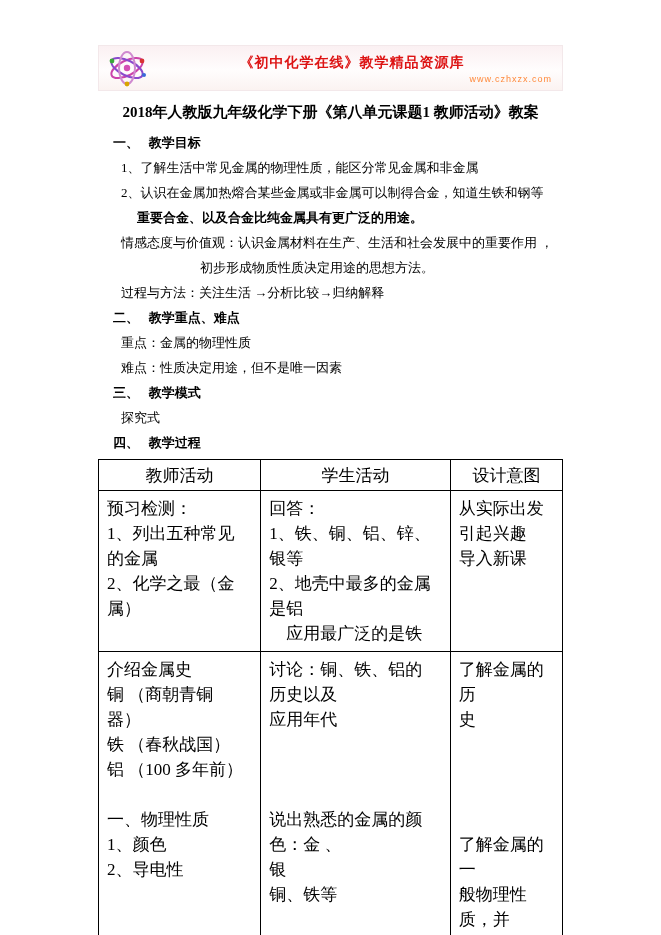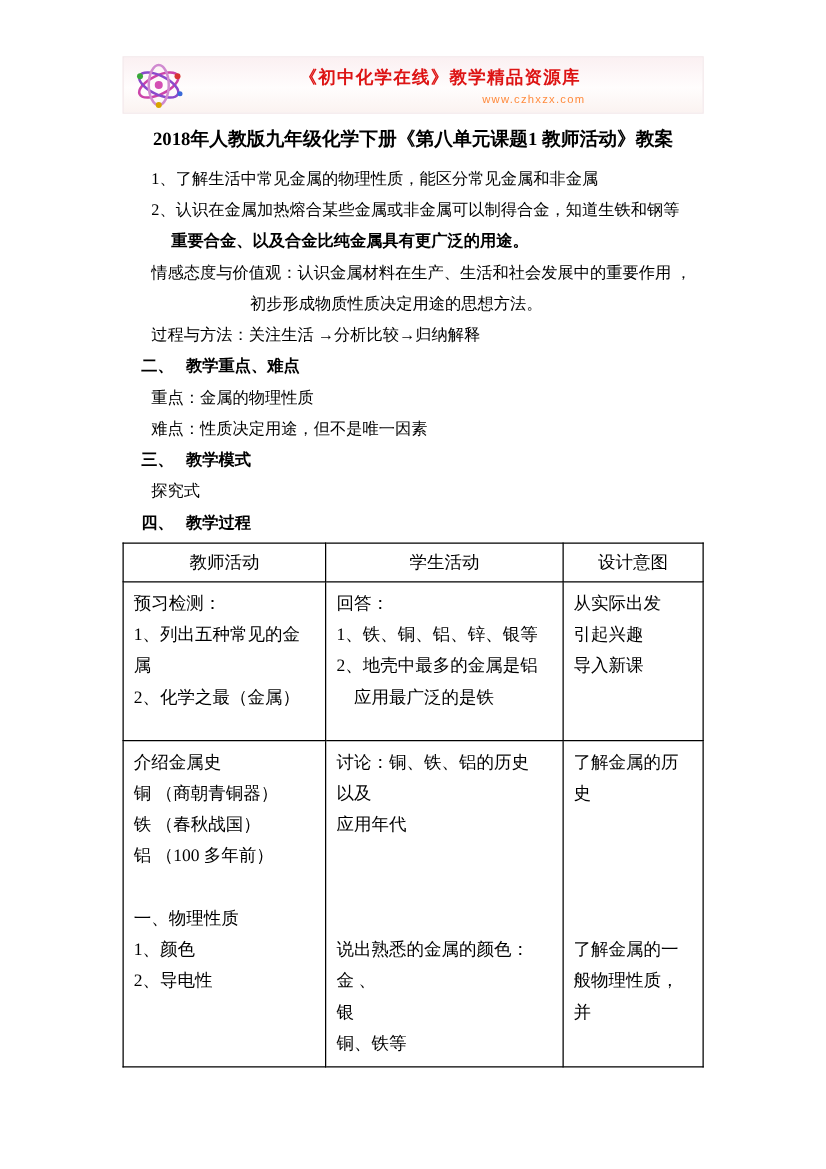--- a/index.html
+++ b/index.html
@@ -32,21 +32,21 @@
   .doc-title { margin-top: 10px; text-align: center; font-weight: bold; font-size: 15px; line-height: 22px; white-space: pre-wrap; }
   
   #body-lines { margin-top: 7px; }
   .bline { font-size: 13px; line-height: 25px; white-space: pre-wrap; }
   .bline.heading { font-weight: bold; margin-left: 15px; }
   .bline.l1 { margin-left: 23px; }
   .bline.l2 { margin-left: 39px; font-weight: bold; }
   .bline.l3 { margin-left: 102px; }
   
   .process-table { width: 100%; border-collapse: collapse; margin-top: 4px; table-layout: fixed; }
-  .process-table th, .process-table td { border: 1px solid #000; font-size: 14px; font-weight: normal; }
+  .process-table th, .process-table td { border: 1px solid #000; font-size: 17px; font-weight: normal; }
   .process-table th { height: 28px; text-align: center; }
   .process-table th:nth-child(1) { width: 35%; }
   .process-table th:nth-child(2) { width: 41%; }
   .process-table th:nth-child(3) { width: 24%; margin-left: 36px; }
   .process-table td { vertical-align: top; padding: 5px 16px 5px 8px; }
   .process-table tbody tr:first-child td { height: 116px; }
   .cline { line-height: 25px; white-space: pre-wrap; }
 </style>
 </head>
 <body>
@@ -63,27 +63,28 @@
         </g>
         <circle cx="23" cy="20" r="3.2" fill="#d44fb4"></circle>
         <circle cx="8" cy="13" r="2.4" fill="#3aa83a"></circle>
         <circle cx="38" cy="13" r="2.4" fill="#d83333"></circle>
         <circle cx="23" cy="36" r="2.4" fill="#d8a400"></circle>
         <circle cx="40" cy="27" r="2" fill="#3a6ad8"></circle>
       </svg>
     </span>
     <div class="banner-text">
       <div class="banner-title" style="color: rgb(221, 20, 20);">《初中化学在线》教学精品资源库</div>
-      <div class="banner-url" style="color: rgb(255, 138, 60);">www.czhxzx.com</div>
+      <div class="banner-url" style="color: rgb(255, 138, 60); text-align: right;">www.czhxzx.com</div>
     </div>
   </div>
 
   <div class="doc-title">2018年人教版九年级化学下册《第八单元课题1 教师活动》教案</div>
 
   <div id="body-lines">
+      <div class="bline heading">一、   教学目标</div>
       <div class="bline l1">1、了解生活中常见金属的物理性质，能区分常见金属和非金属</div>
       <div class="bline l1">2、认识在金属加热熔合某些金属或非金属可以制得合金，知道生铁和钢等</div>
       <div class="bline l2">重要合金、以及合金比纯金属具有更广泛的用途。</div>
       <div class="bline l1">情感态度与价值观：认识金属材料在生产、生活和社会发展中的重要作用 ，</div>
       <div class="bline l3">初步形成物质性质决定用途的思想方法。</div>
       <div class="bline l1">过程与方法：关注生活 →分析比较→归纳解释</div>
       <div class="bline heading">二、   教学重点、难点</div>
       <div class="bline l1">重点：金属的物理性质</div>
       <div class="bline l1">难点：性质决定用途，但不是唯一因素</div>
       <div class="bline heading">三、   教学模式</div>

